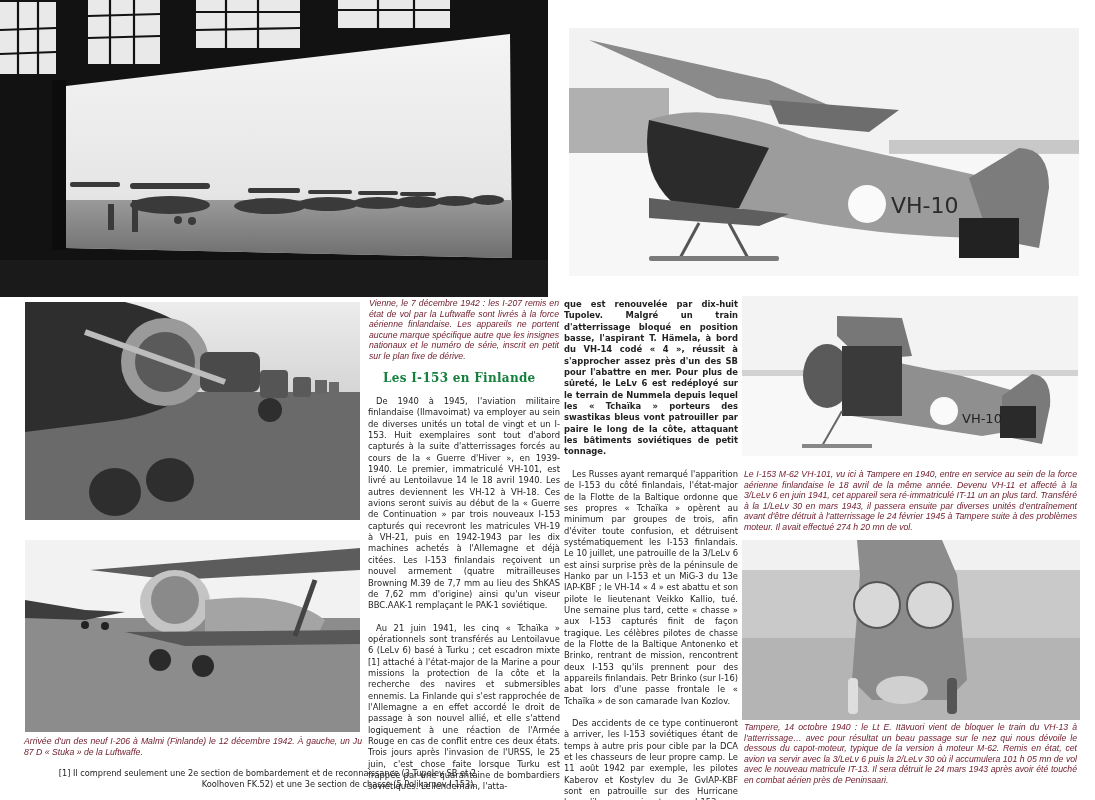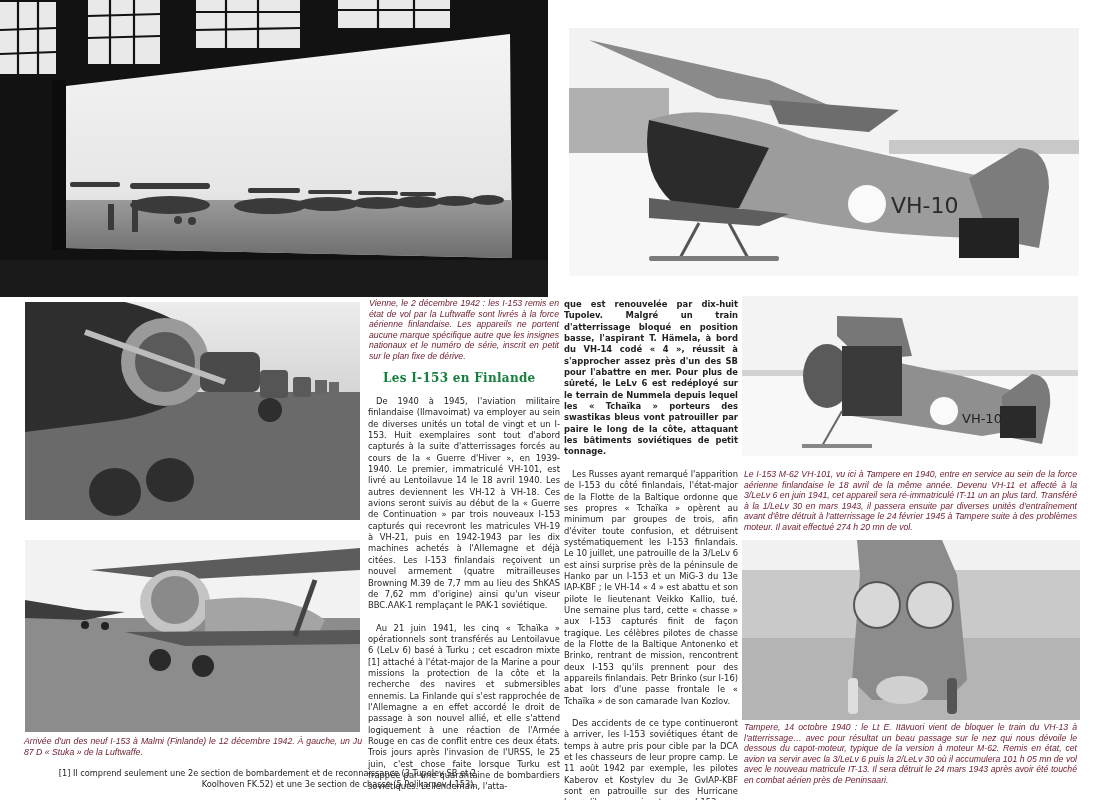--- a/index.html
+++ b/index.html
@@ -228,23 +228,23 @@
     <rect x="0" y="30" width="338" height="68" fill="#c9c9c9"></rect>
     <path d="M115,0 L200,0 L215,35 L225,140 L205,160 L130,160 L110,140 L118,35 Z" fill="#8c8c8c"></path>
     <circle cx="135" cy="65" r="23" fill="#d8d8d8" stroke="#555" stroke-width="2"></circle>
     <circle cx="188" cy="65" r="23" fill="#d8d8d8" stroke="#555" stroke-width="2"></circle>
     <rect x="106" y="138" width="10" height="36" rx="4" fill="#dedede"></rect>
     <rect x="205" y="138" width="10" height="36" rx="4" fill="#555"></rect>
     <ellipse cx="160" cy="150" rx="26" ry="14" fill="#d0d0d0"></ellipse>
   </svg>
 </div>
 
-<div class="caption" style="left:369px;top:298px;width:190px;">Vienne, le 2 décembre 1942 : les I-153 remis en état de vol par la Luftwaffe sont livrés à la force aérienne finlandaise. Les appareils ne portent aucune marque spécifique autre que les insignes nationaux et le numéro de série, inscrit en petit sur le plan fixe de dérive.</div>
-
-<div class="caption" style="left:24px;top:736px;width:338px;">Arrivée d'un des neuf I-153 à Malmi (Finlande) le 12 décembre 1942. À gauche, un Ju 87 D « Stuka » de la Luftwaffe.</div>
+<div class="caption" style="left:369px;top:298px;width:190px;">Vienne, le 7 décembre 1942 : les I-207 remis en état de vol par la Luftwaffe sont livrés à la force aérienne finlandaise. Les appareils ne portent aucune marque spécifique autre que les insignes nationaux et le numéro de série, inscrit en petit sur le plan fixe de dérive.</div>
+
+<div class="caption" style="left:24px;top:736px;width:338px;">Arrivée d'un des neuf I-206 à Malmi (Finlande) le 12 décembre 1942. À gauche, un Ju 87 D « Stuka » de la Luftwaffe.</div>
 
 <div class="caption" style="left:744px;top:469px;width:333px;">Le I-153 M-62 VH-101, vu ici à Tampere en 1940, entre en service au sein de la force aérienne finlandaise le 18 avril de la même année. Devenu VH-11 et affecté à la 3/LeLv 6 en juin 1941, cet appareil sera ré-immatriculé IT-11 un an plus tard. Transféré à la 1/LeLv 30 en mars 1943, il passera ensuite par diverses unités d'entraînement avant d'être détruit à l'atterrissage le 24 février 1945 à Tampere suite à des problèmes moteur. Il avait effectué 274 h 20 mn de vol.</div>
 
 <div class="caption" style="left:744px;top:722px;width:333px;">Tampere, 14 octobre 1940 : le Lt E. Itävuori vient de bloquer le train du VH-13 à l'atterrissage… avec pour résultat un beau passage sur le nez qui nous dévoile le dessous du capot-moteur, typique de la version à moteur M-62. Remis en état, cet avion va servir avec la 3/LeLv 6 puis la 2/LeLv 30 où il accumulera 101 h 05 mn de vol avec le nouveau matricule IT-13. Il sera détruit le 24 mars 1943 après avoir été touché en combat aérien près de Peninsaari.</div>
 
 <div class="section-title" style="left:371px;top:371px;">Les I-153 en Finlande</div>
 
 <div class="body-col" style="left:368px;top:396px;width:192px;">
   <p>De 1940 à 1945, l'aviation militaire finlandaise (Ilmavoimat) va employer au sein de diverses unités un total de vingt et un I-153. Huit exemplaires sont tout d'abord capturés à la suite d'atterrissages forcés au cours de la « Guerre d'Hiver », en 1939-1940. Le premier, immatriculé VH-101, est livré au Lentoilavue 14 le 18 avril 1940. Les autres deviennent les VH-12 à VH-18. Ces avions seront suivis au début de la « Guerre de Continuation » par trois nouveaux I-153 capturés qui recevront les matricules VH-19 à VH-21, puis en 1942-1943 par les dix machines achetés à l'Allemagne et déjà citées. Les I-153 finlandais reçoivent un nouvel armement (quatre mitrailleuses Browning M.39 de 7,7 mm au lieu des ShKAS de 7,62 mm d'origine) ainsi qu'un viseur BBC.AAK-1 remplaçant le PAK-1 soviétique.</p>
   <p>Au 21 juin 1941, les cinq « Tchaïka » opérationnels sont transférés au Lentoilavue 6 (LeLv 6) basé à Turku ; cet escadron mixte [1] attaché à l'état-major de la Marine a pour missions la protection de la côte et la recherche des navires et submersibles ennemis. La Finlande qui s'est rapprochée de l'Allemagne a en effet accordé le droit de passage à son nouvel allié, et elle s'attend logiquement à une réaction de l'Armée Rouge en cas de conflit entre ces deux états. Trois jours après l'invasion de l'URSS, le 25 juin, c'est chose faite lorsque Turku est frappée par une quarantaine de bombardiers soviétiques. Le lendemain, l'atta-</p>

